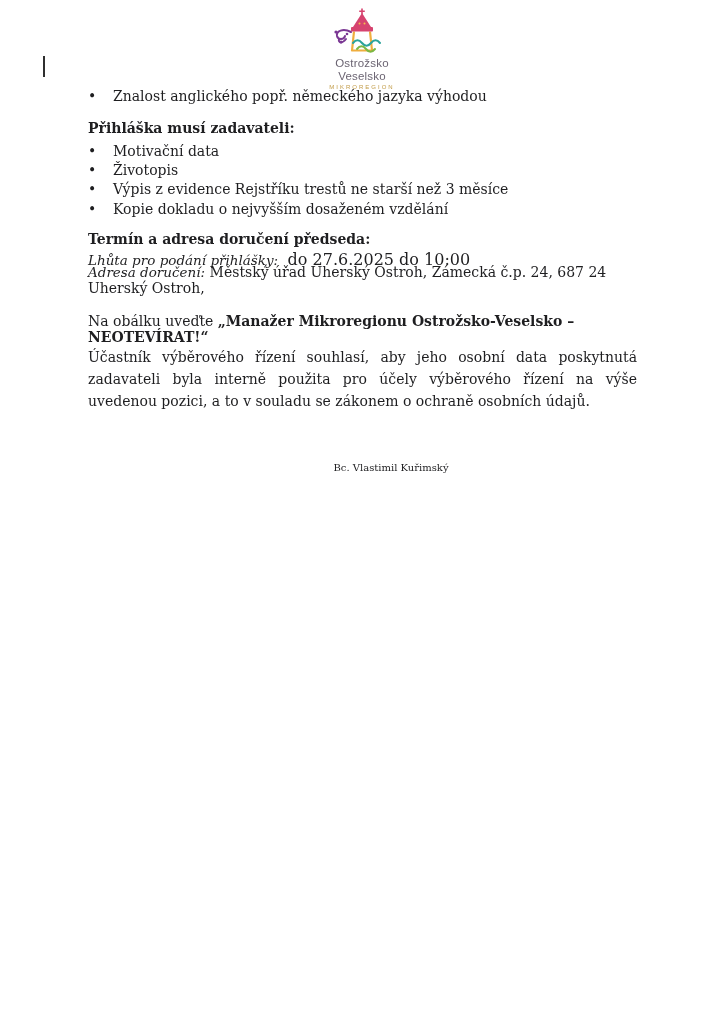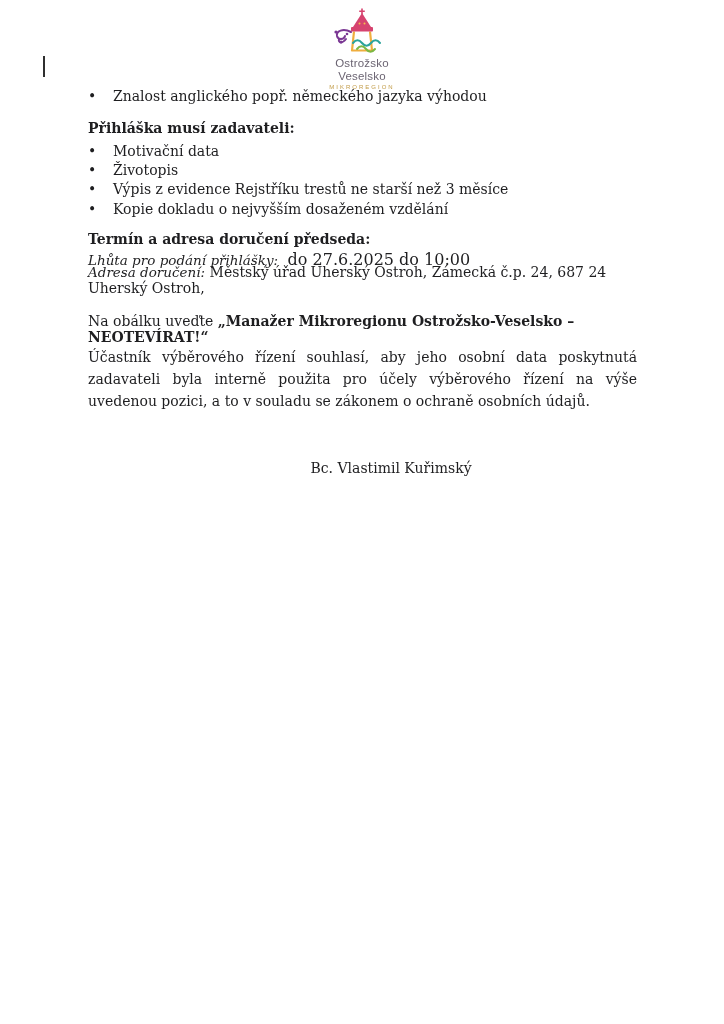--- a/index.html
+++ b/index.html
@@ -29,21 +29,21 @@
   .bold-head { font-weight:bold; margin:0; }
   p { margin:0; }
 
   .ital { font-style:italic; font-size:13.5px; }
   .big-date { font-size:16px; margin-left:5px; white-space:nowrap; }
   #deadline { line-height:26px; }
 
   #consent { line-height:22px; text-align:justify; }
 
   #signature { position:absolute; left:171px; top:459px; width:440px;
-               text-align:center; font-size:14px; line-height:18.5px; }
+               text-align:center; font-size:10px; line-height:18.5px; }
 </style>
 </head>
 <body>
 
 <div class="page">
 
   <span class="cursor-mark"></span>
 
   <div class="logo">
     <svg width="64" height="48" viewBox="0 0 64 48">

